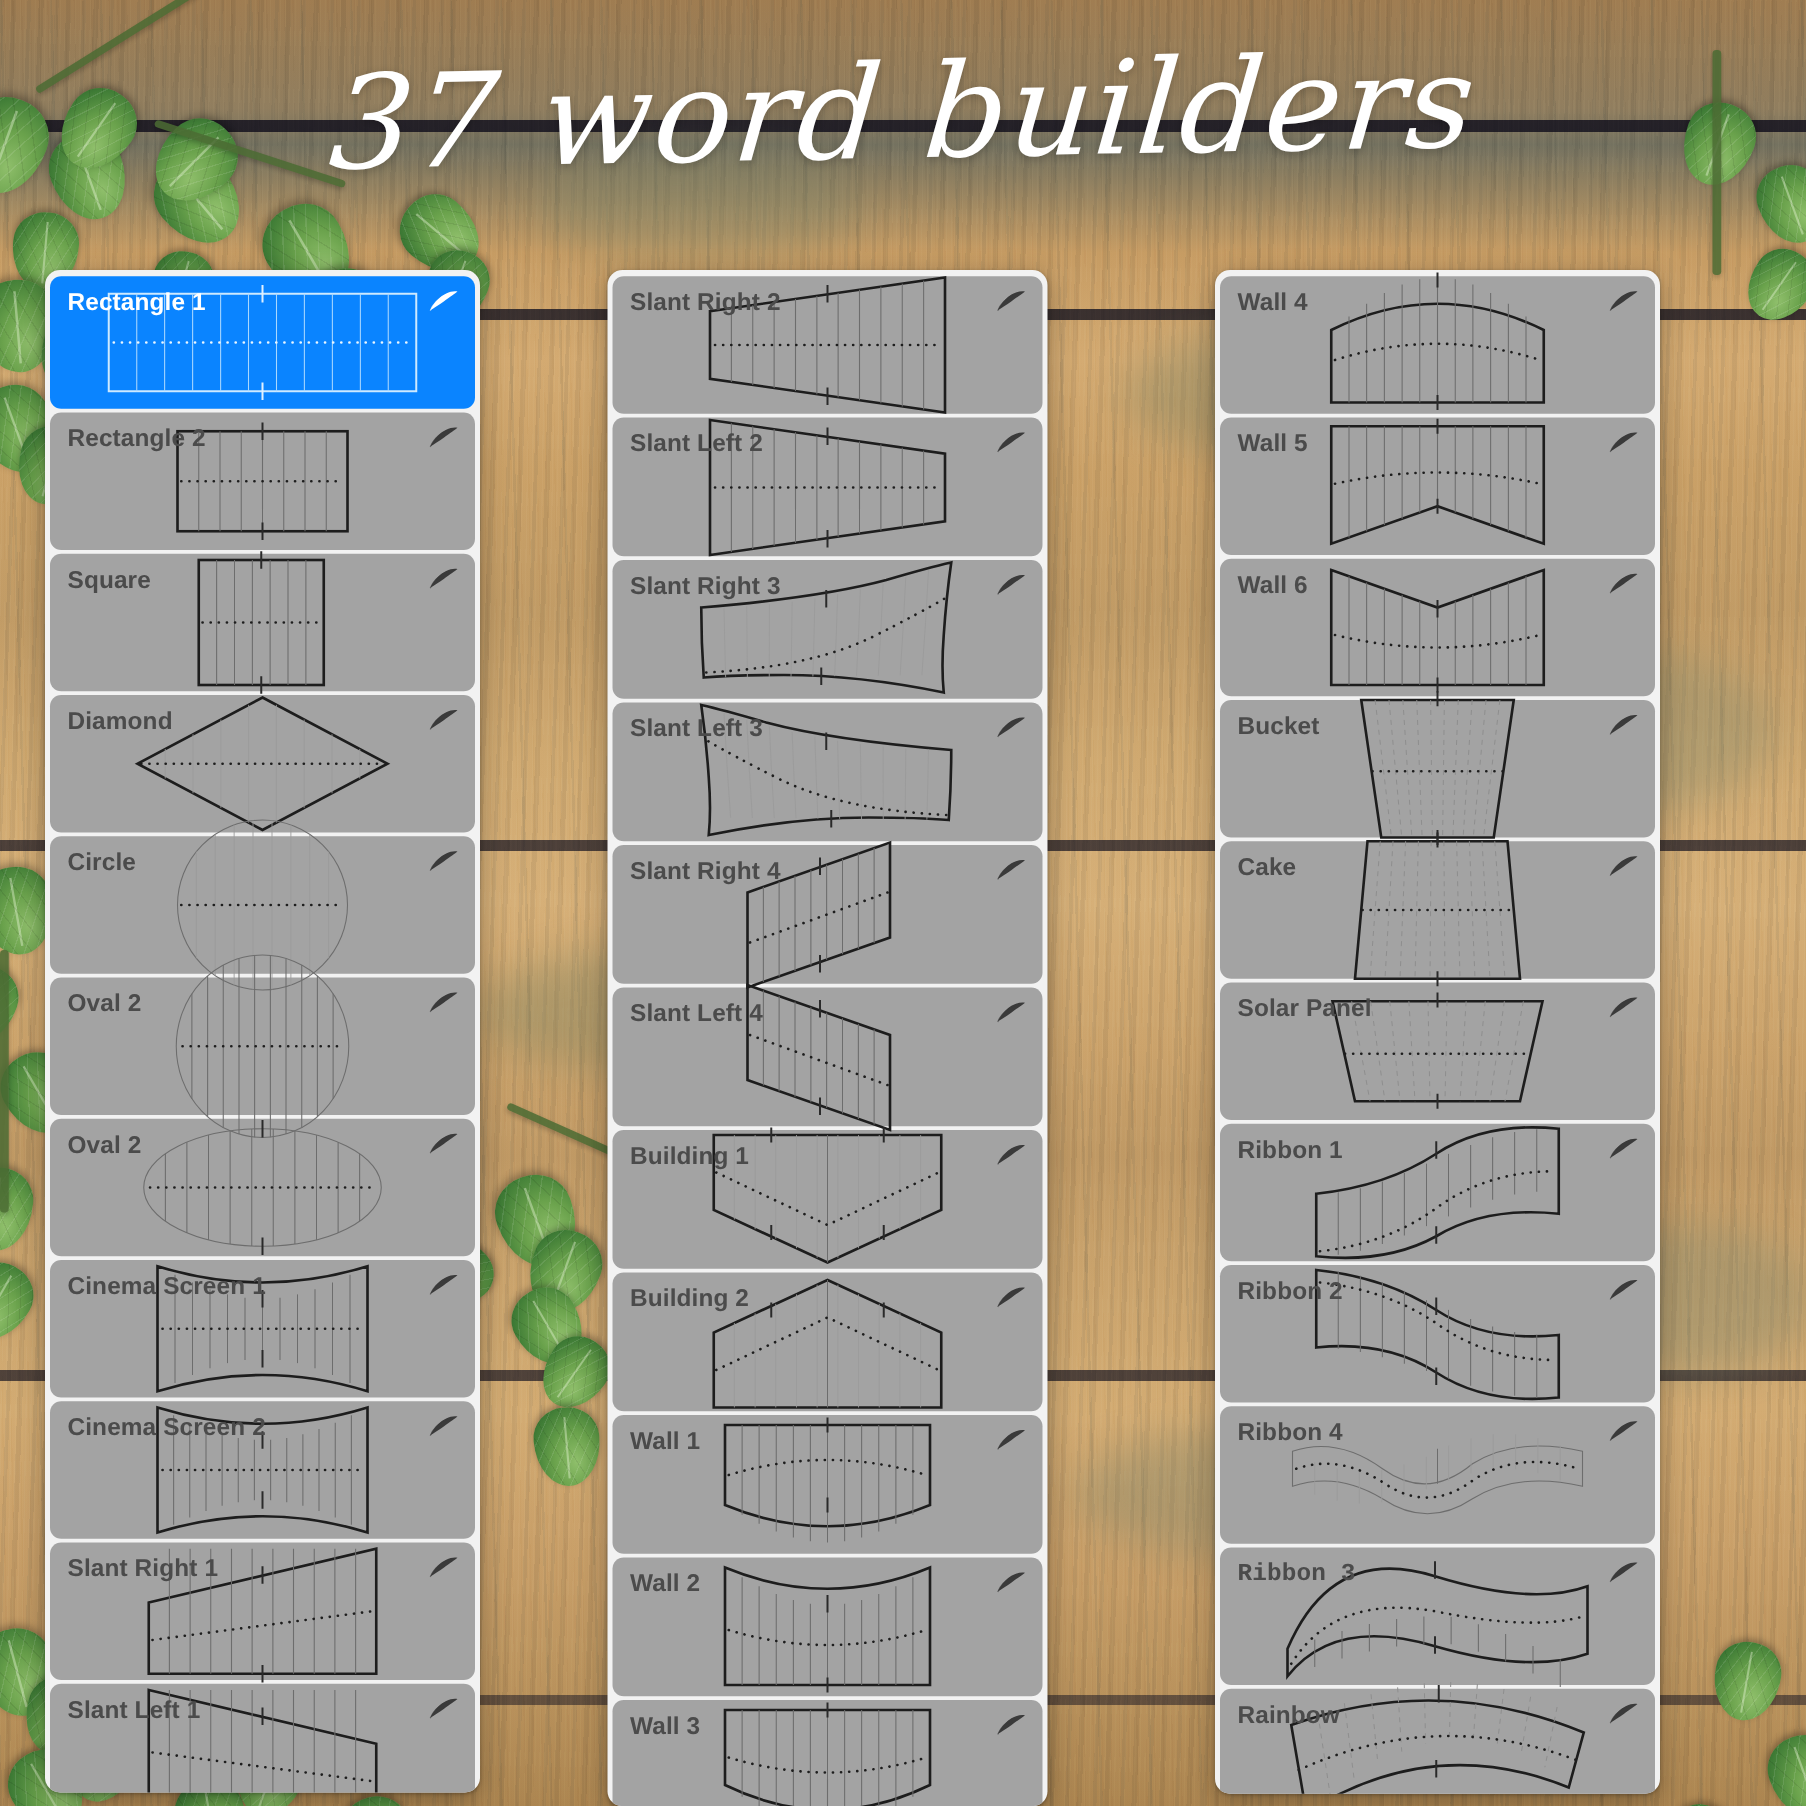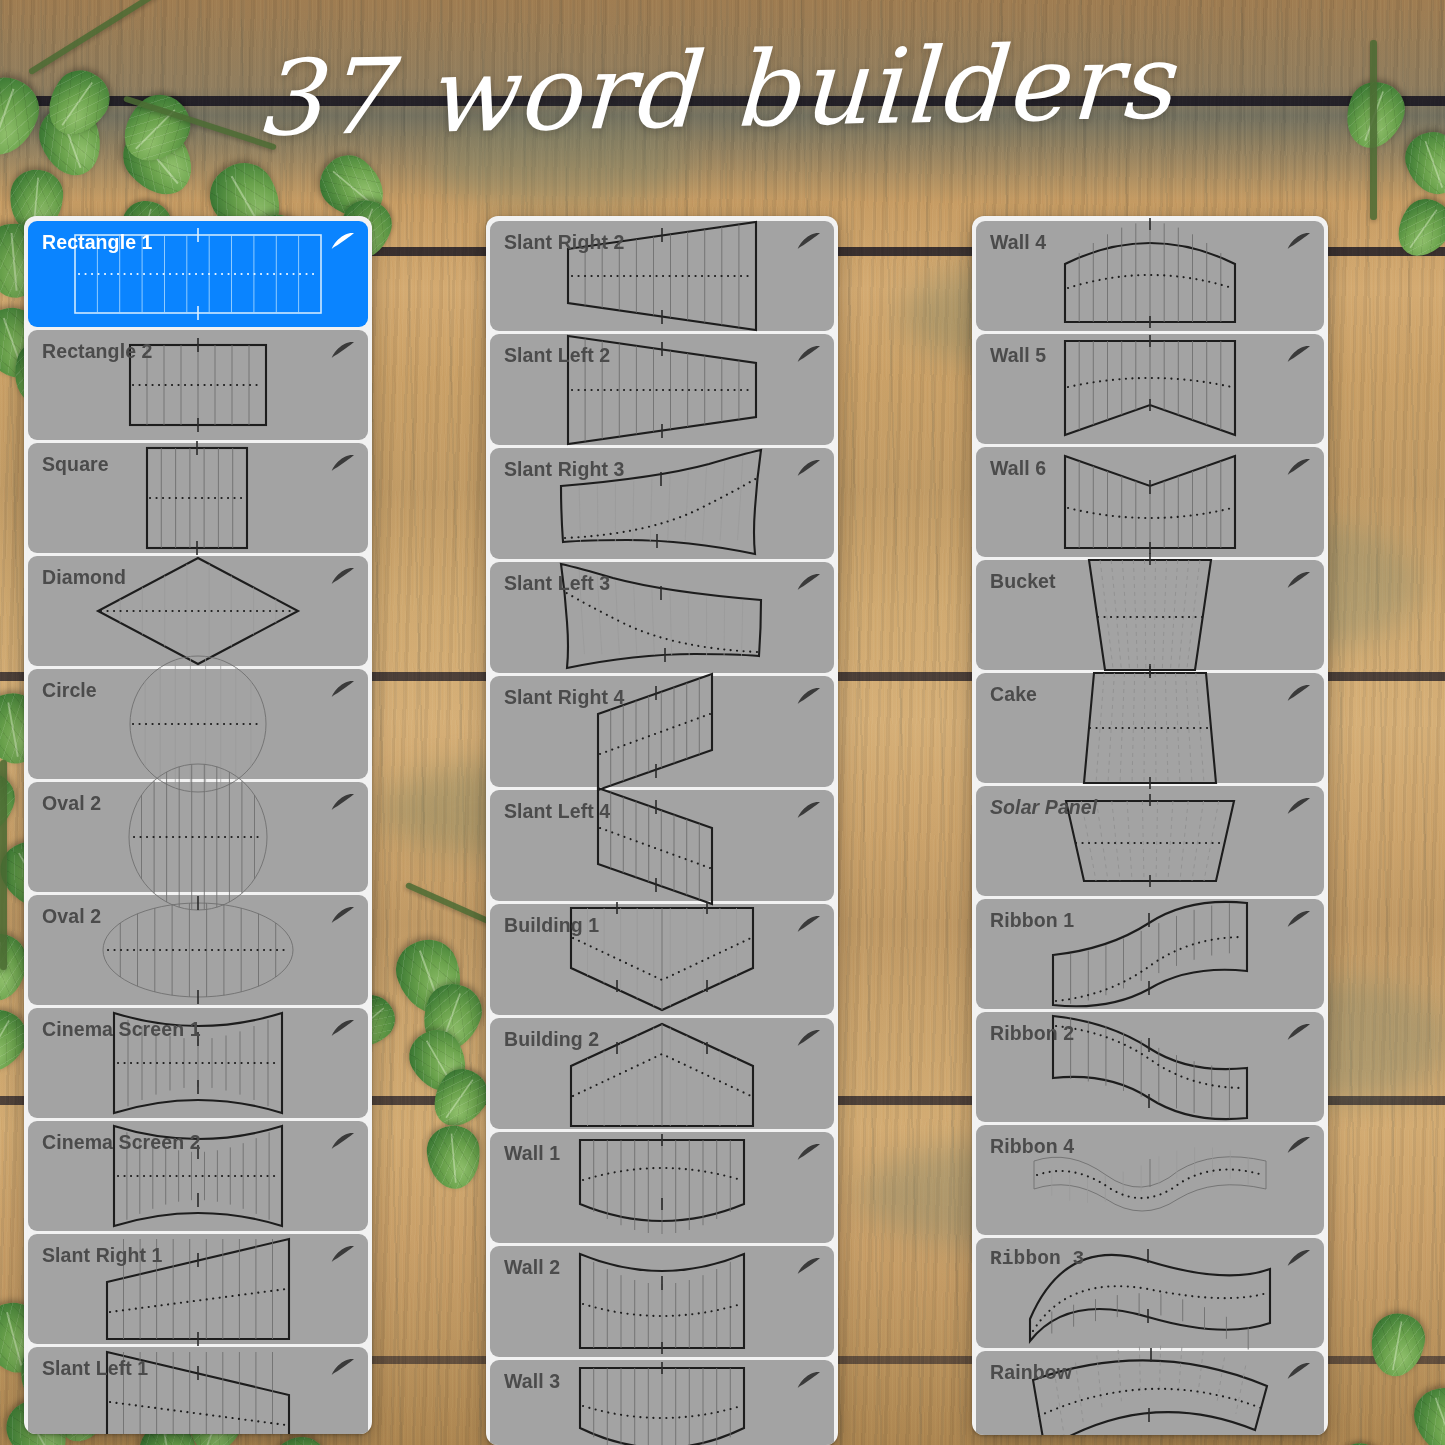--- a/index.html
+++ b/index.html
@@ -89,21 +89,21 @@
   
   .panel {
     position: absolute;
     top: 216px;
     background: #f2f2f2;
     border-radius: 12px;
     box-shadow: 0 6px 22px rgba(0,0,0,.30), 0 1px 3px rgba(0,0,0,.25);
     overflow: hidden;
     padding: 2px 0 0 0;
   }
-  #col-1 { left: 24px;  width: 348px; height: 1218px; }
+  #col-1 { left: 36px;  width: 348px; height: 1218px; }
   #col-2 { left: 486px; width: 352px; height: 1229px; }
   #col-3 { left: 972px; width: 356px; height: 1219px; }
 
   .card {
     position: relative;
     background: #a3a3a3;
     border-radius: 9px;
     margin: 3px 4px;
     overflow: visible;
   }
@@ -876,21 +876,21 @@
           <line class="dotline" x1="10" y1="58" x2="130" y2="58"></line>
           <line class="tick" x1="70" y1="-4" x2="70" y2="8"></line>
           <line class="tick" x1="70" y1="107" x2="70" y2="119"></line>
         </svg>
       </div>
       <span class="edit-icon"><svg width="26" height="20" viewBox="0 0 26 20">
           <path d="M24 2.2 C19.5 1.2 13 3.8 8.2 8.6 C5.6 11.2 3.4 14.4 2.2 17.2 C5.2 15.4 9.2 13.0 13.0 10.2 C18.0 6.5 22.2 3.6 24 2.2 Z" fill="#3a3a3a"></path>
           <path d="M2.2 17.6 C3.8 13.0 9.0 7.6 15.4 4.4" stroke="#3a3a3a" stroke-width="1" fill="none" opacity=".55"></path>
         </svg></span>
     </div>
-    <div class="card" style="height: 110px; font-style: italic;">
+    <div class="card" style="height: 110px;">
       <div class="card-label">Solar Panel</div>
       <div class="shape-wrap">
         <svg width="176" height="86" viewBox="0 0 176 86">
           <path class="outline" d="M 4 3 L 172 3 L 154 83 L 22 83 Z"></path>
           <line class="dashthin" x1="19.3" y1="3" x2="34.0" y2="83"></line>
           <line class="dashthin" x1="34.5" y1="3" x2="46.0" y2="83"></line>
           <line class="dashthin" x1="49.8" y1="3" x2="58.0" y2="83"></line>
           <line class="dashthin" x1="65.1" y1="3" x2="70.0" y2="83"></line>
           <line class="dashthin" x1="80.4" y1="3" x2="82.0" y2="83"></line>
           <line class="dashthin" x1="95.6" y1="3" x2="94.0" y2="83"></line>

